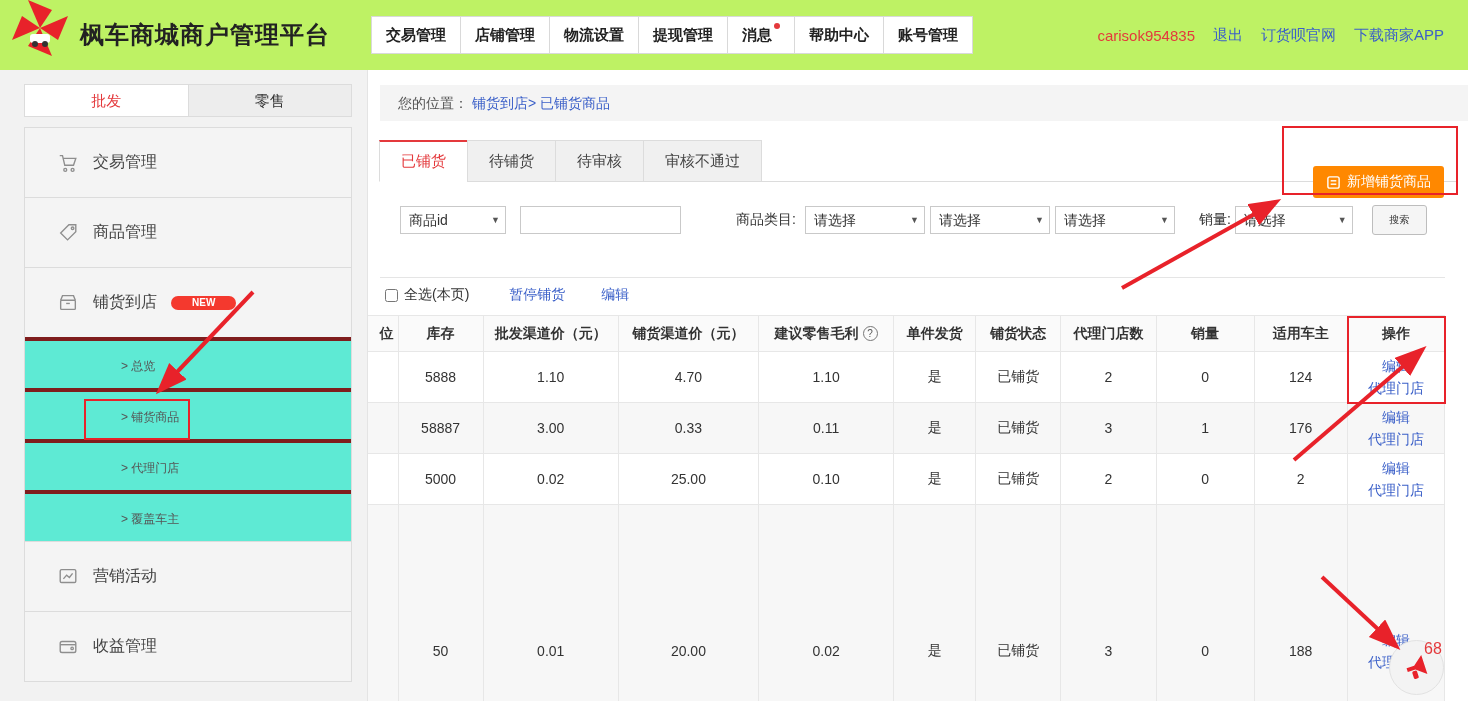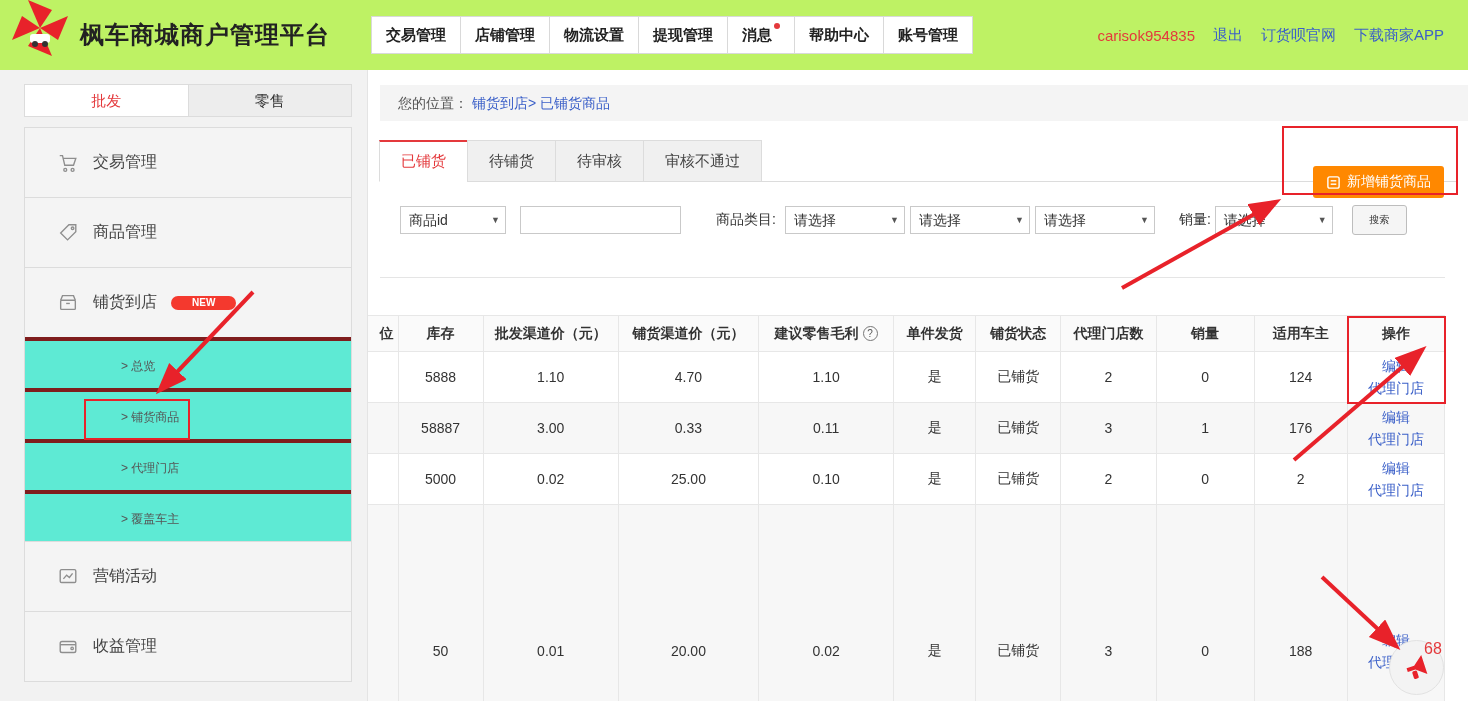--- a/index.html
+++ b/index.html
@@ -38,21 +38,21 @@
   .tab { height:42px; line-height:40px; padding:0 21px; background:#f0f0f0; border:1px solid #dcdcdc; margin-left:-1px; font-size:15px; color:#444; cursor:pointer; }
   .tab.active { background:#fff; color:#e4393c; border-top:2px solid #e4393c; border-bottom:1px solid #fff; line-height:38px; }
   .tabs-line { position:absolute; left:12px; right:10px; top:111px; border-top:1px solid #dcdcdc; }
   .add-btn { position:absolute; right:24px; top:68px; height:32px; background:#ff8800; color:#fff; border:none; border-radius:3px; font-size:14px; padding:0 13px; display:flex; align-items:center; gap:6px; cursor:pointer; z-index:3; font-family:inherit;margin-top:28px; }
 
   .filterbar { position:absolute; left:32px; top:135px; right:0; height:30px; display:flex; align-items:center; font-size:14px; color:#333; }
   .fselect { position:relative; height:28px; line-height:26px; border:1px solid #c9c9c9; background:#fff; padding:0 28px 0 8px; cursor:pointer; white-space:nowrap; }
   .fselect .caret { position:absolute; right:5px; top:0; font-size:9px; color:#555; }
   .w106 { width:106px; } .w120 { width:120px; } .w118 { width:118px; }
   .finput { margin-left:14px; width:161px; height:28px; border:1px solid #c9c9c9; padding:0 6px; font-size:14px; font-family:inherit; }
-  .flabel-cat { margin-left:35px; }
+  .flabel-cat { margin-left:55px; }
   .sel-gap { margin-left:5px; } .sel-first { margin-left:9px; }
   .flabel-sales { margin-left:24px; }
   .sel-sales { margin-left:4px; }
   .search-btn { margin-left:19px; width:55px; height:30px; border:1px solid #bdbdbd; background:#f5f5f5; border-radius:3px; font-size:10px; color:#333; cursor:pointer; font-family:inherit; }
 
   .table-topline { position:absolute; left:12px; right:23px; top:207px; border-top:1px solid #e5e5e5; }
   .actionbar { position:absolute; left:17px; top:214px; height:22px; display:flex; align-items:center; font-size:14px; color:#333; }
   .actionbar input[type=checkbox] { margin:0 6px 0 0; }
   .actionbar a { color:#3a5fc8; text-decoration:none; cursor:pointer; }
   .lnk-pause { margin-left:40px; } .lnk-edit { margin-left:36px; }
@@ -220,20 +220,26 @@
       <span class="flabel-sales">销量:</span>
       <div class="fselect w118 sel-sales">
         <span>请选择</span>
         <span class="caret">▼</span>
       </div>
       <button class="search-btn">搜索</button>
     </div>
 
     <div class="table-topline"></div>
 
+    <div class="actionbar">
+      <input type="checkbox" style="">
+      <span>全选(本页)</span>
+      <a class="lnk-pause">暂停铺货</a>
+      <a class="lnk-edit">编辑</a>
+    </div>
 
     <table class="ptable">
       <thead>
         <tr>
             <th>位</th>
             <th>库存</th>
             <th>批发渠道价（元）</th>
             <th>铺货渠道价（元）</th>
             <th>建议零售毛利<span class="help-ico">?</span></th>
             <th>单件发货</th>

